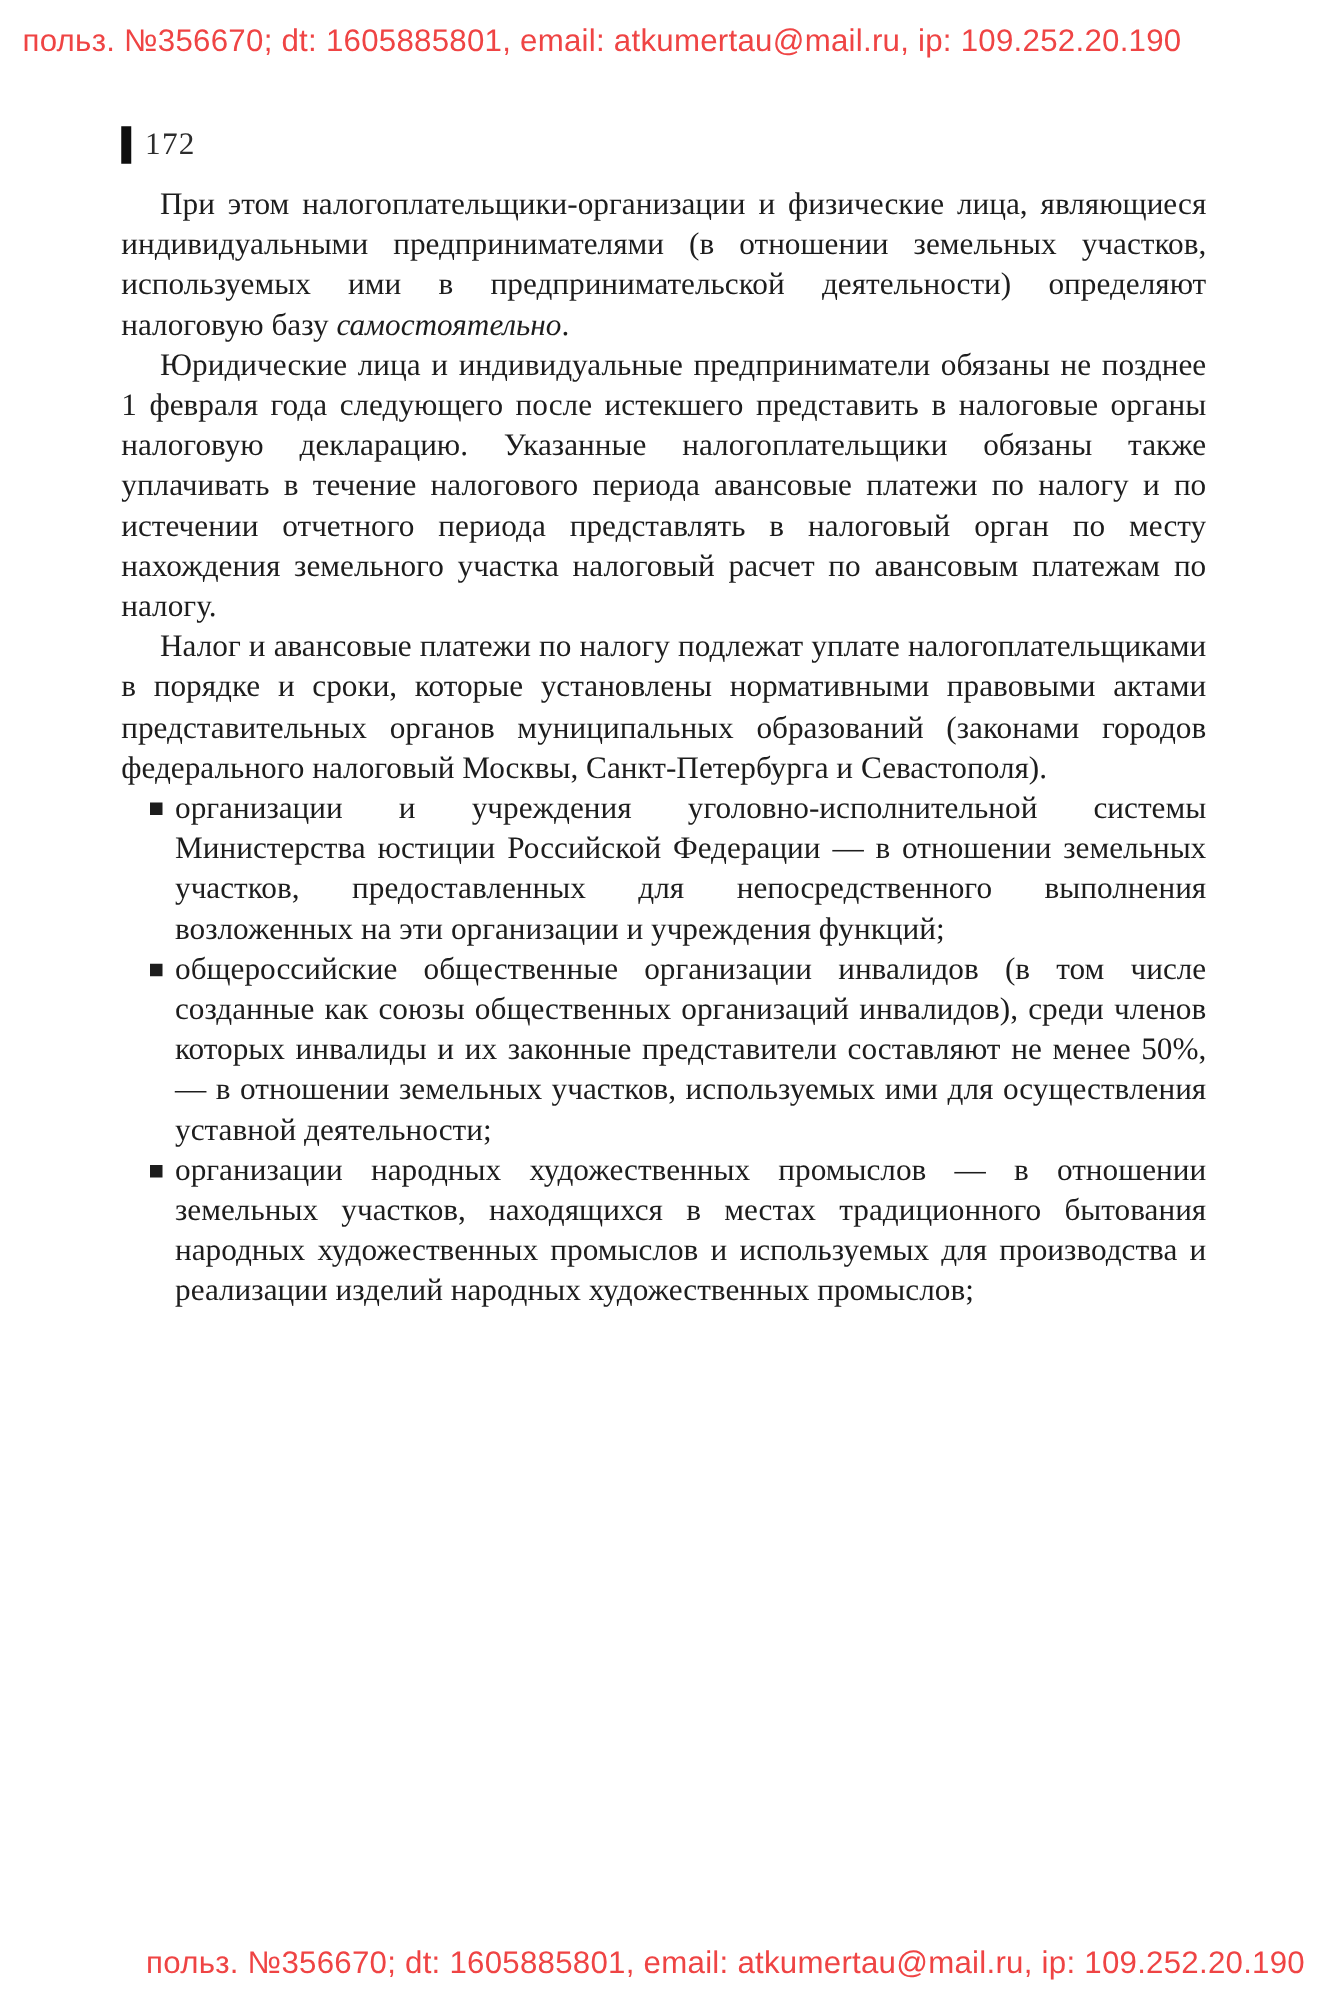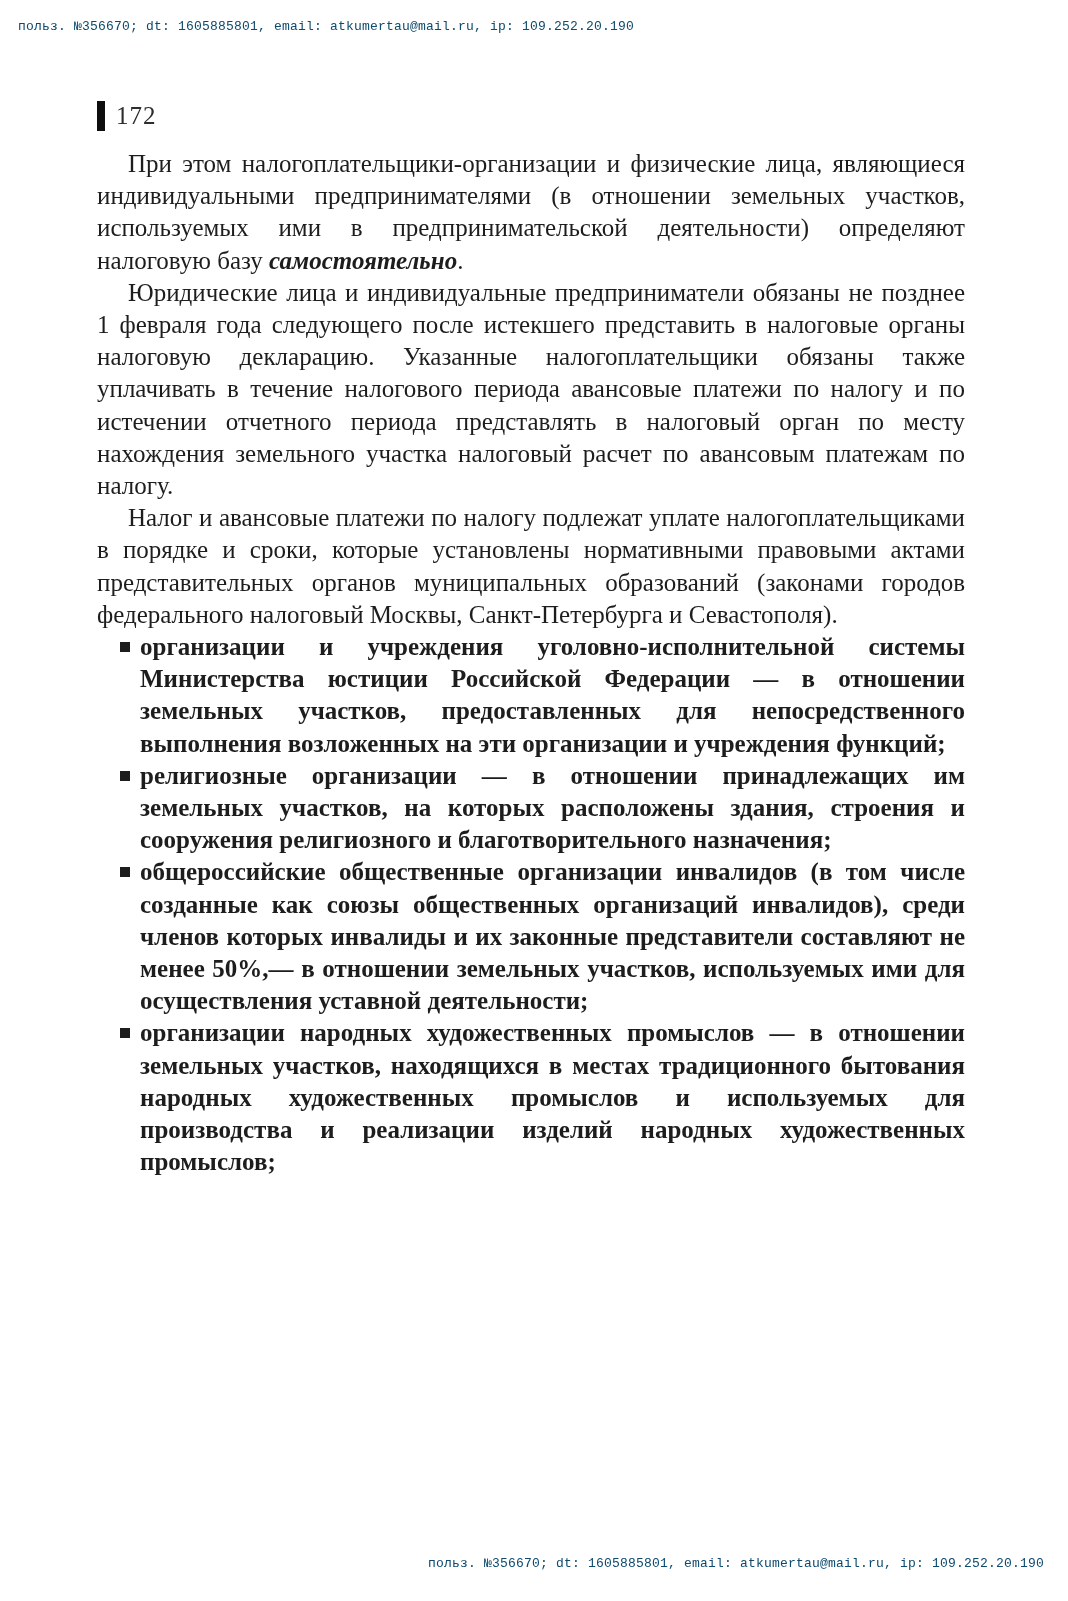--- a/index.html
+++ b/index.html
@@ -6,23 +6,23 @@
   body {
     width: 1068px;
     height: 1601px;
     background: #ffffff;
     position: relative;
     overflow: hidden;
     font-family: "Liberation Serif", "DejaVu Serif", serif;
   }
   .watermark {
     position: absolute;
-    font-family: Liberation Mono, monospace;
-    font-size: 13px;
-    color: #0c4a6e;
+    font-family: Liberation Sans, sans-serif;
+    font-size: 25px;
+    color: #ef4444;
     white-space: nowrap;
     letter-spacing: 0.2px;
   }
   .wm-header { left: 18px; top: 19px; }
   .wm-footer { right: 24px; top: 1556px; }
 
   .pagenum-row {
     position: absolute;
     left: 97px;
     top: 101px;
@@ -50,27 +50,26 @@
     width: 868px;
     color: #1d1d1d;
     font-size: 25px;
     line-height: 32.2px;
     text-align: justify;
   }
   p.para {
     margin: 0;
     text-indent: 31px;
   }
-  .em { font-style: italic; font-weight: bold; }
+  .em { font-style: italic; }
 
   ul.benefits {
     list-style: none;
     margin: 0;
     padding: 0 0 0 23px;
-    font-weight: bold;
   }
   ul.benefits li {
     position: relative;
     padding-left: 20px;
     text-align: justify;
   }
   ul.benefits li .sq {
     position: absolute;
     left: 0;
     top: 11px;
@@ -94,20 +93,19 @@
   <p class="para"><span>При этом налогоплательщики-организации и физические лица, являющиеся индивидуальными предпринимателями (в отношении земельных участков, используемых ими в предпринимательской деятельности) определяют налоговую базу </span><span class="em">самостоятельно</span><span>.</span></p>
 
 
   <p class="para"><span>Юридические лица и индивидуальные предприниматели обязаны не позднее 1 февраля года следующего после истекшего представить в налоговые органы налоговую декларацию. Указанные налогоплательщики обязаны также уплачивать в течение налогового периода авансовые платежи по налогу и по истечении отчетного периода представлять в налоговый орган по месту нахождения земельного участка налоговый расчет по авансовым платежам по налогу.</span></p>
 
   <p class="para"><span>Налог и авансовые платежи по налогу подлежат уплате налогоплательщиками в порядке и сроки, которые установлены нормативными правовыми актами представительных органов муниципальных образований (законами городов федерального налоговый Москвы, Санкт-Петербурга и Севастополя).</span></p>
 
 
   <ul class="benefits">
     <li><span class="sq"></span><span>организации и учреждения уголовно-исполнительной системы Министерства юстиции Российской Федерации — в отношении земельных участков, предоставленных для непосредственного выполнения возложенных на эти организации и учреждения функций;</span></li>
-    <li><span class="sq"></span><span>религиозные организации — в отношении принадлежащих им земельных участков, на которых расположены здания, строения и сооружения религиозного и благотворительного назначения;</span></li>
     <li><span class="sq"></span><span>общероссийские общественные организации инвалидов (в том числе созданные как союзы общественных организаций инвалидов), среди членов которых инвалиды и их законные представители составляют не менее 50%,— в отношении земельных участков, используемых ими для осуществления уставной деятельности;</span></li>
     <li><span class="sq"></span><span>организации народных художественных промыслов — в отношении земельных участков, находящихся в местах традиционного бытования народных художественных промыслов и используемых для производства и реализации изделий народных художественных промыслов;</span></li>
   </ul>
 
 </div>
 
 <div class="watermark wm-footer">польз. №356670; dt: 1605885801, email: atkumertau@mail.ru, ip: 109.252.20.190</div>
 
 </body></html>

